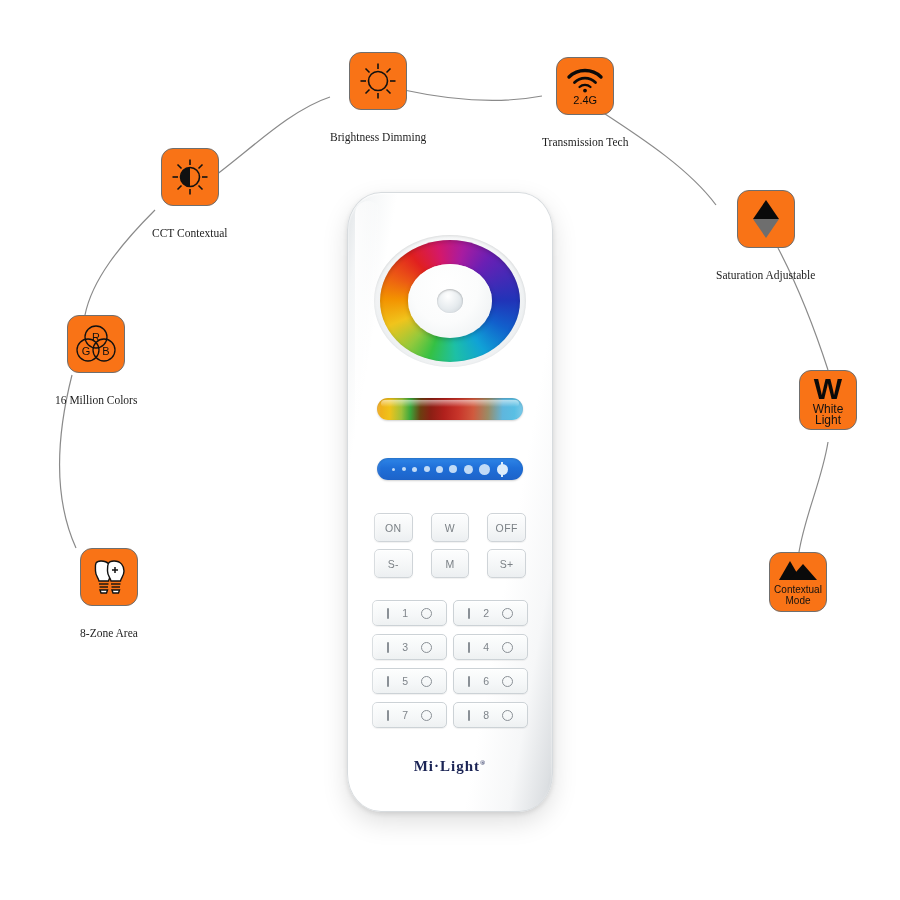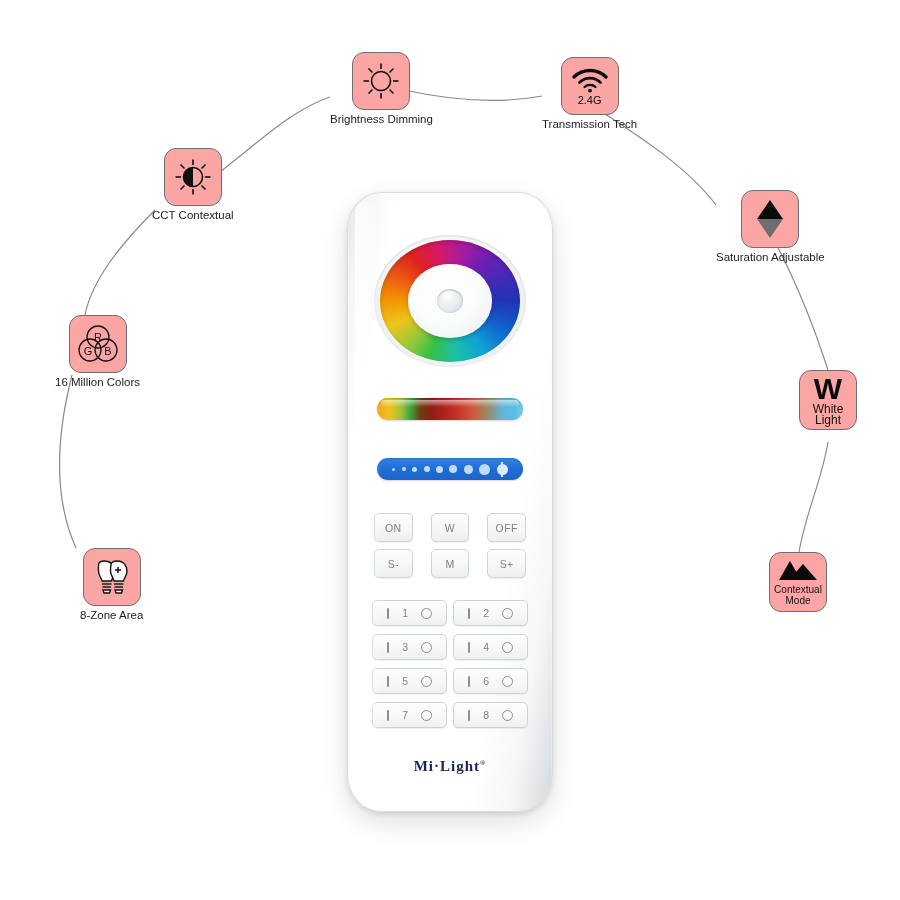--- a/index.html
+++ b/index.html
@@ -35,36 +35,37 @@
     position: absolute;
     display: flex;
     flex-direction: column;
     align-items: center;
   }
   .fbox {
     width: 58px;
     height: 58px;
     border: 1.6px solid #6f6f6f;
     border-radius: 12px;
-    background: #fca5a5;
+    background: #f97316;
     display: flex;
     flex-direction: column;
     align-items: center;
     justify-content: center;
     box-sizing: border-box;
     position: relative;
   }
   .fbox.tall { height: 60px; }
   .flabel {
-    margin-top: 3px;
+    margin-top: 21px;
     font-size: 11.5px;
     line-height: 13px;
     text-align: center;
     white-space: nowrap;
     color: #1d1d1d;
+    font-family: Liberation Serif, serif;
   }
   .inbox-label {
     font-size: 12px;
     line-height: 11px;
     text-align: center;
     color: #111;
     margin-top: 1px;
   }
   .inbox-label.small { font-size: 10px; line-height: 10.5px; }
 

